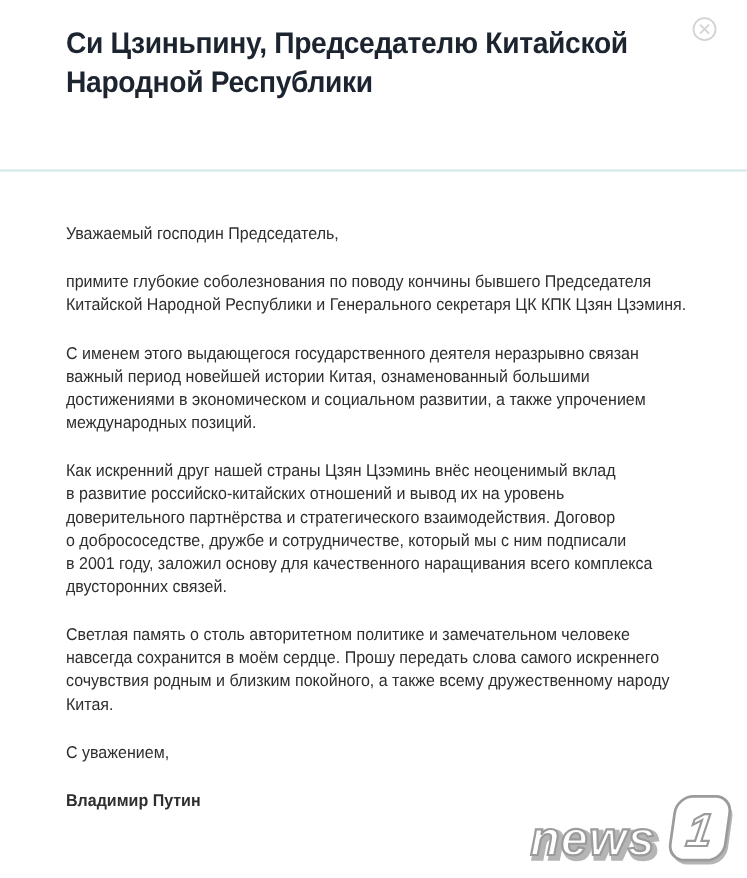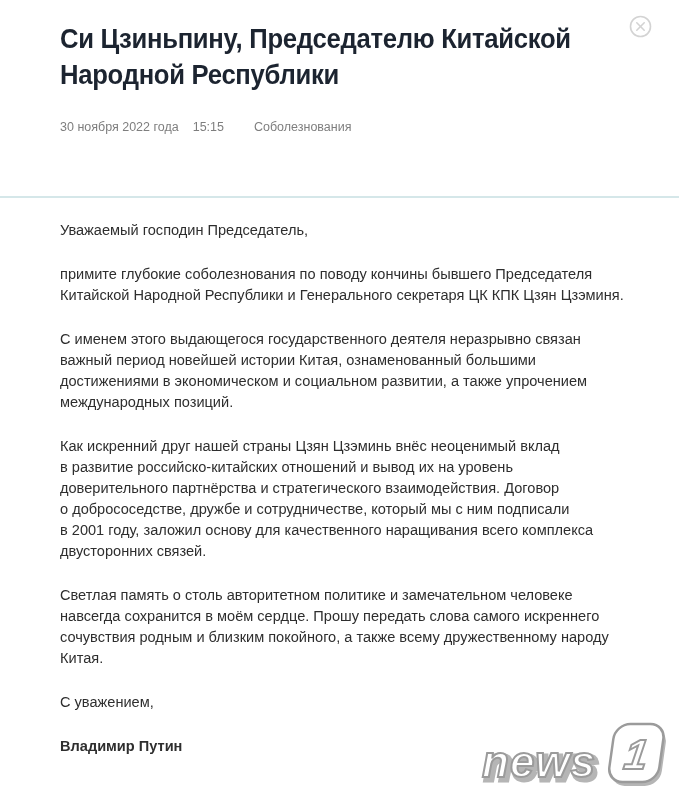--- a/index.html
+++ b/index.html
@@ -39,21 +39,21 @@
     display:flex;align-items:baseline;
     font-size:12.5px;line-height:16px;
     color:var(--meta-color);
   }
   .meta-time{margin-left:14px;}
   .meta-category{margin-left:30px;cursor:pointer;}
   .divider{
     margin:61px 0 0 0;border:none;
     height:2px;background:var(--divider-color);
   }
-  .content{padding:21px 15px 0 60px;}
+  .content{padding:46px 15px 0 60px;}
   .content p{
     margin:0 0 23px 0;
     font-size:15.5px;line-height:21px;
     color:var(--body-color);
     white-space:pre-line;
     transform:scaleX(.94);transform-origin:left top;
   }
   .signoff{margin-bottom:16px;}
   .signature{font-weight:bold;margin-bottom:0;}
   .watermark{
@@ -68,25 +68,20 @@
   <svg width="23" height="23" viewBox="0 0 23 23">
     <circle cx="11.5" cy="11.5" r="10" fill="none" stroke="#cccccc" stroke-width="1.6"></circle>
     <line x1="7.8" y1="7.8" x2="15.2" y2="15.2" stroke="#cccccc" stroke-width="1.6" stroke-linecap="round"></line>
     <line x1="15.2" y1="7.8" x2="7.8" y2="15.2" stroke="#cccccc" stroke-width="1.6" stroke-linecap="round"></line>
   </svg>
 </div>
 
 <div class="header">
   <h1 class="page-title">Си Цзиньпину, Председателю Китайской
 Народной Республики</h1>
-  <div class="meta">
-    <span class="meta-date">30 ноября 2022 года</span>
-    <span class="meta-time">15:15</span>
-    <span class="meta-category">Соболезнования</span>
-  </div>
 </div>
 
 <hr class="divider">
 
 <div class="content">
   <p>Уважаемый господин Председатель,</p>
   <p>примите глубокие соболезнования по поводу кончины бывшего Председателя
 Китайской Народной Республики и Генерального секретаря ЦК КПК Цзян Цзэминя.</p>
   <p>С именем этого выдающегося государственного деятеля неразрывно связан
 важный период новейшей истории Китая, ознаменованный большими

